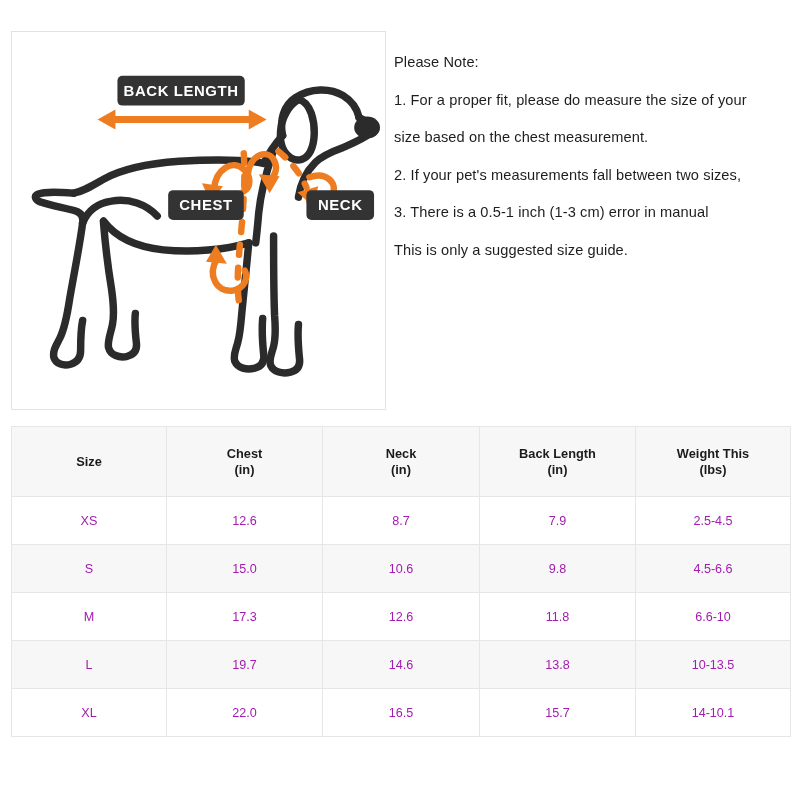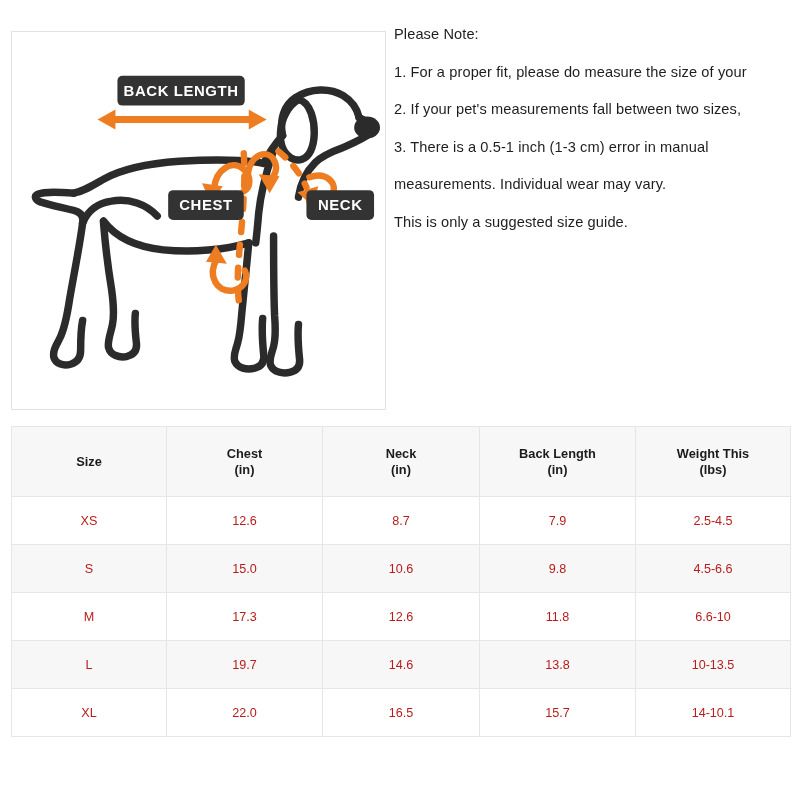--- a/index.html
+++ b/index.html
@@ -33,21 +33,21 @@
     height: 379px;
     background: #ffffff;
     border: 1px solid #e2e2e2;
   }
   #dog-svg { display: block; width: 100%; height: 100%; }
 
   
   #notes-panel {
     position: absolute;
     left: 394px;
-    top: 16px;
+    top: 44px;
     width: 406px;
     height: 360px;
   }
   .note-line {
     font-size: 14.6px;
     line-height: 37.6px;
     color: #1e1e1e;
     white-space: pre;
     letter-spacing: 0.1px;
   }
@@ -83,21 +83,21 @@
     padding: 0 4px;
   }
   #size-table thead th .unit {
     display: block;
     font-weight: bold;
     font-size: 12.8px;
   }
   #size-table tbody td {
     height: 48px;
     font-size: 12.6px;
-    color: #b91c1c;
+    color: #a21caf;
     background: #ffffff;
     margin-top: 24px;
   }
   #size-table tbody tr:nth-child(even) td {
     background: #f7f7f7;
   }
 </style>
 </head>
 <body>
 
@@ -200,23 +200,23 @@
       <g>
         <rect x="296" y="159" width="68" height="30" rx="5" fill="#333333"></rect>
         <text x="330" y="179" text-anchor="middle" font-family="Liberation Sans, sans-serif" font-size="15" font-weight="bold" fill="#ffffff" letter-spacing="0.6">NECK</text>
       </g>
     </svg>
   </div>
 
   <div id="notes-panel">
     <div class="note-line">Please Note:</div>
     <div class="note-line">1. For a proper fit, please do measure the size of your</div>
+    <div class="note-line">size based on the chest measurement.</div>
     <div class="note-line">2. If your pet's measurements fall between two sizes,</div>
     <div class="note-line">3. There is a 0.5-1 inch (1-3 cm) error in manual</div>
-    <div class="note-line">measurements. Individual wear may vary.</div>
     <div class="note-line">This is only a suggested size guide.</div>
   </div>
 </div>
 
 <table id="size-table">
   <colgroup>
     <col class="c0">
       <col class="c1">
       <col class="c2">
       <col class="c3">

